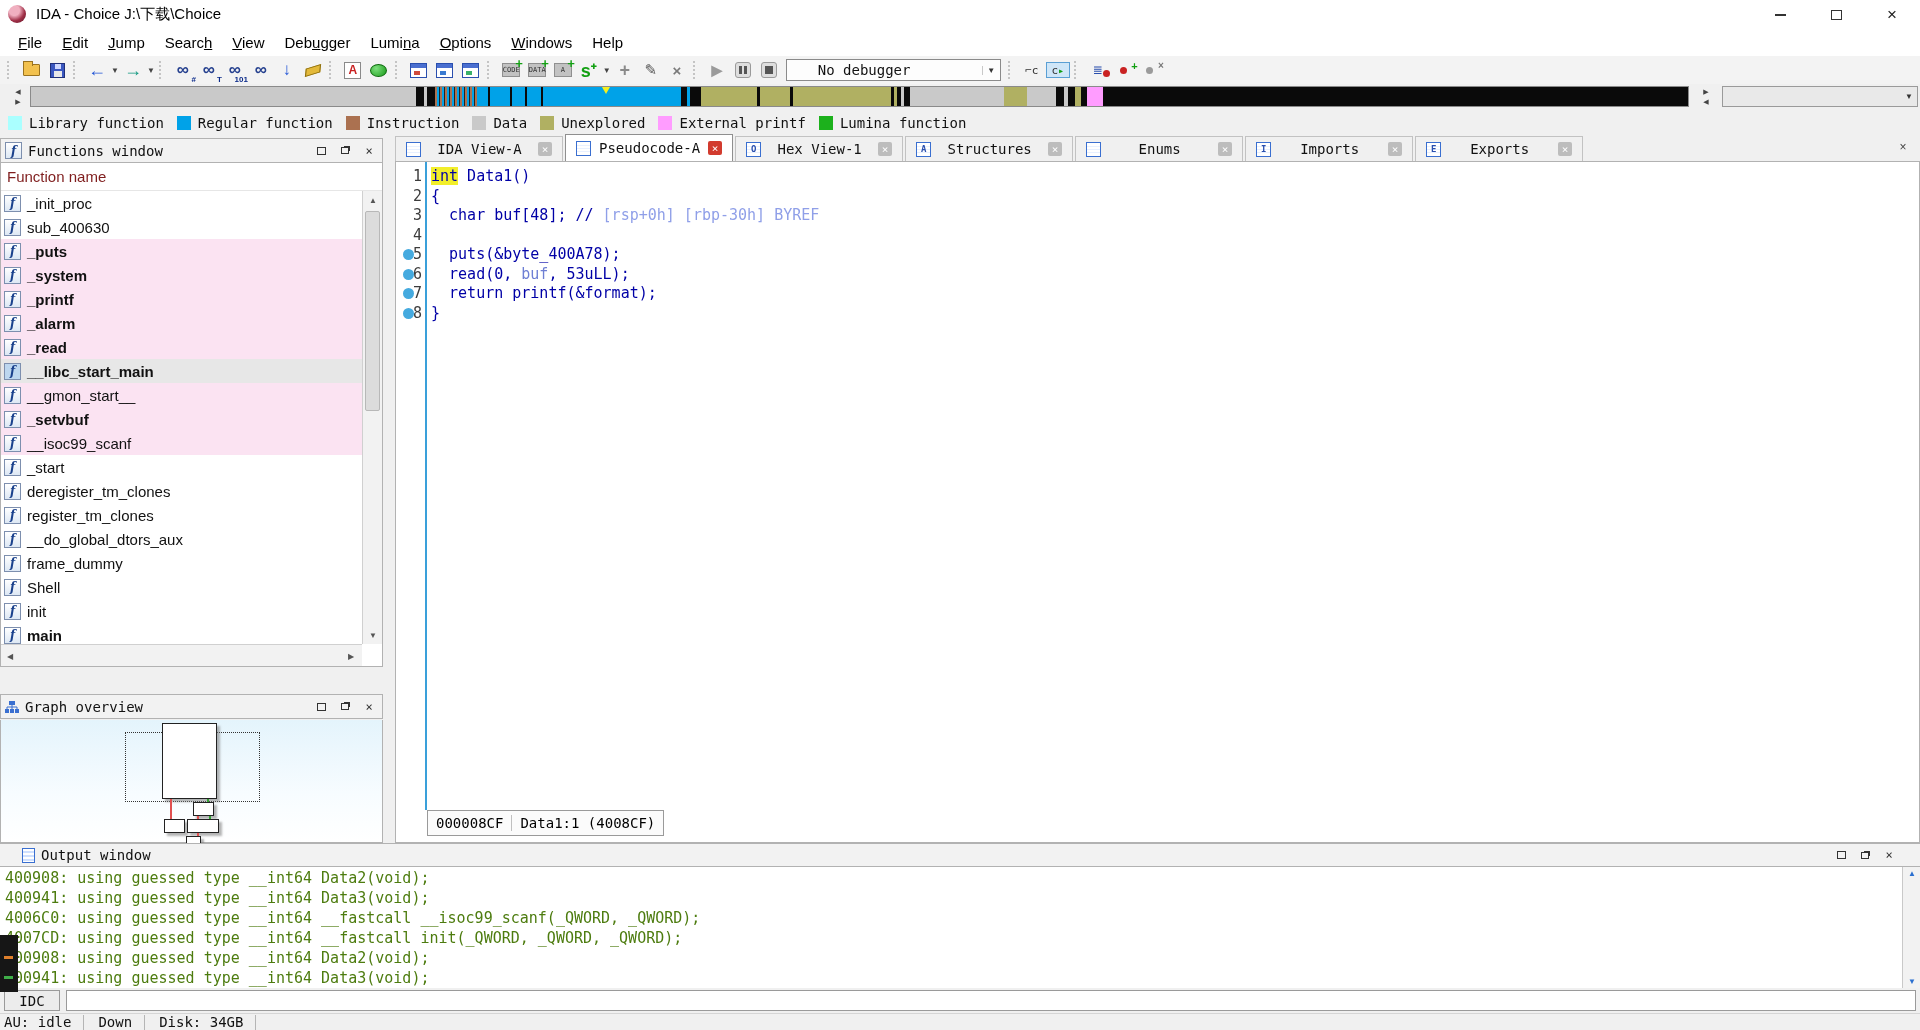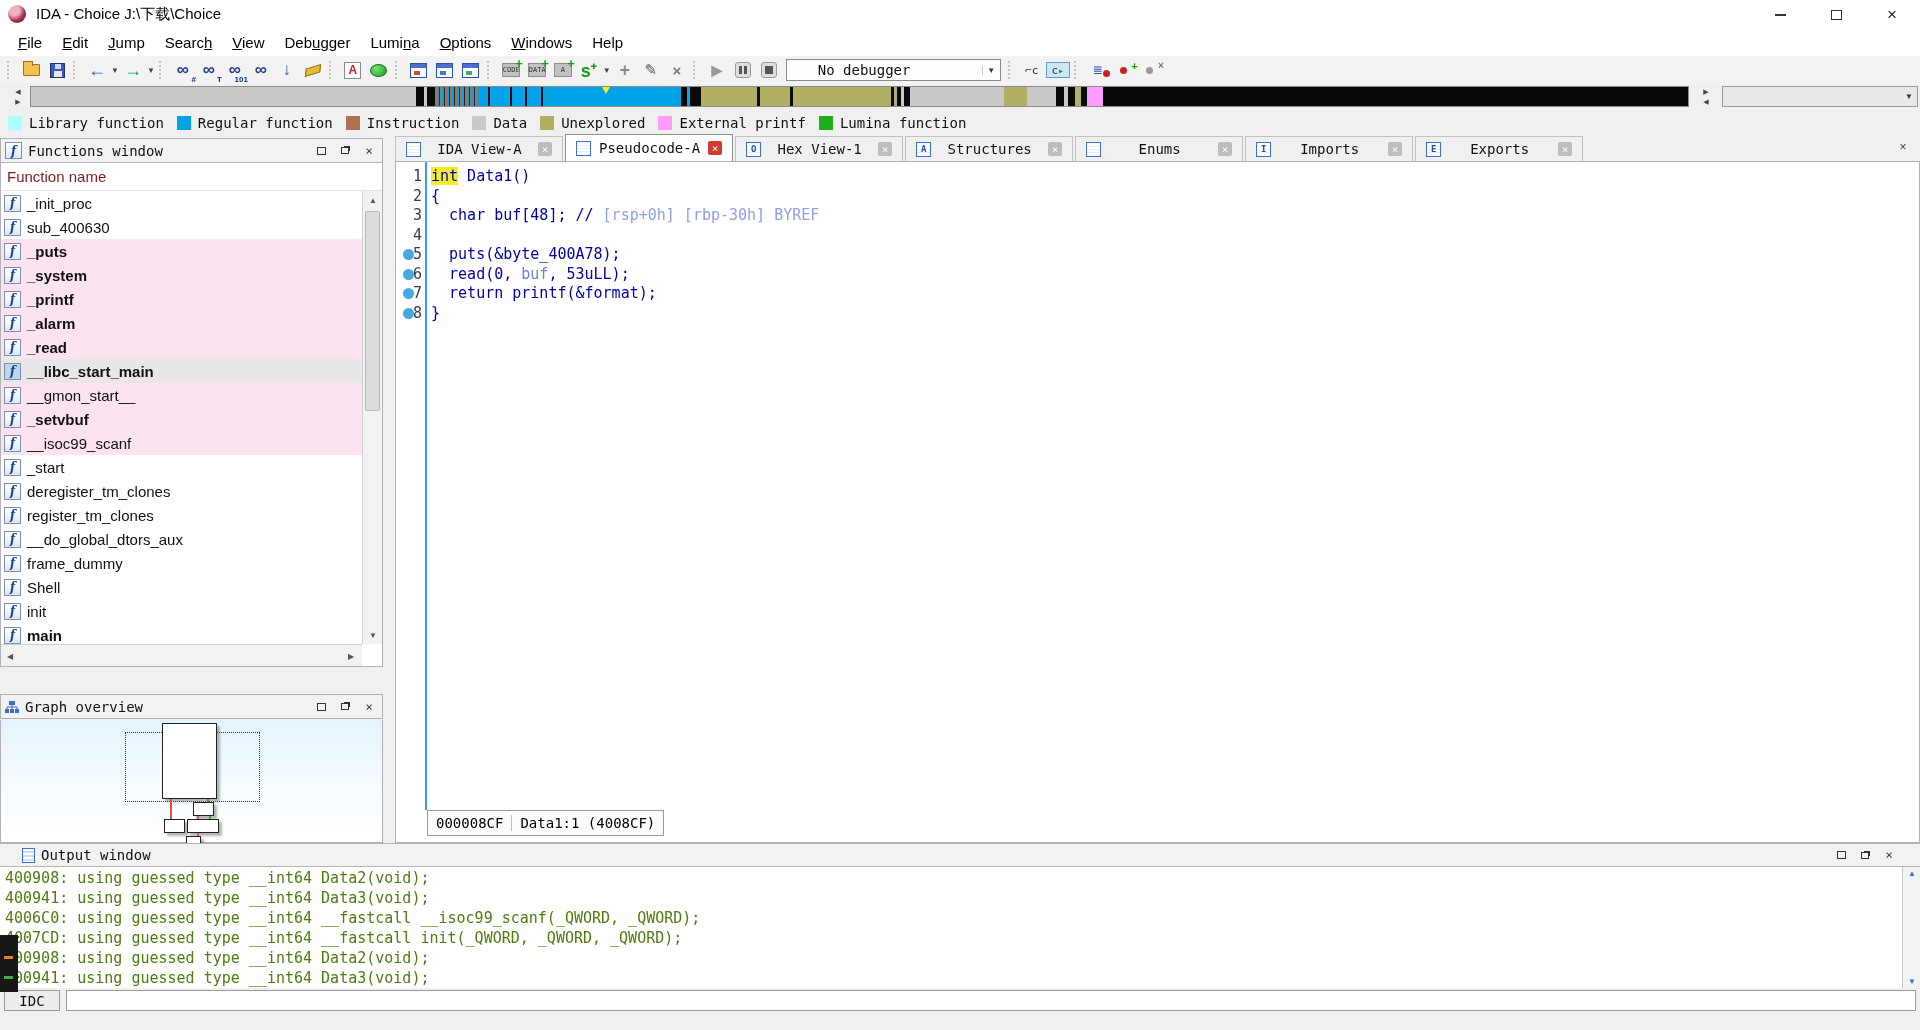--- a/index.html
+++ b/index.html
@@ -599,14 +599,22 @@
   <div class="abs" id="dock-block">
     <span class="dash1"></span>
     <span class="dash2"></span>
   </div>
 
   <div class="abs" id="cli-row">
     <div id="idc-button">IDC</div>
     <input id="cli-input" value="" style="">
   </div>
 
+  <div class="abs" id="statusbar">
+      <span class="sb-item">AU:  idle</span>
+      <span class="sb-div"></span>
+      <span class="sb-item">Down</span>
+      <span class="sb-div"></span>
+      <span class="sb-item">Disk: 34GB</span>
+      <span class="sb-div"></span>
+    </div>
 
 </div>
 
 </body></html>

